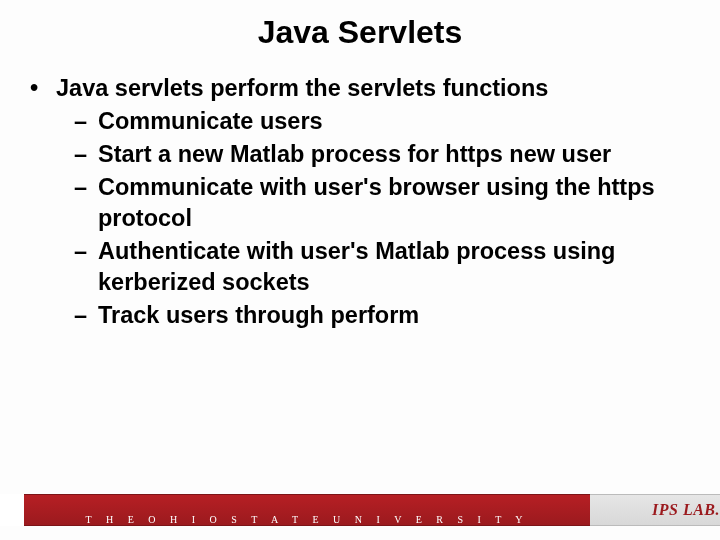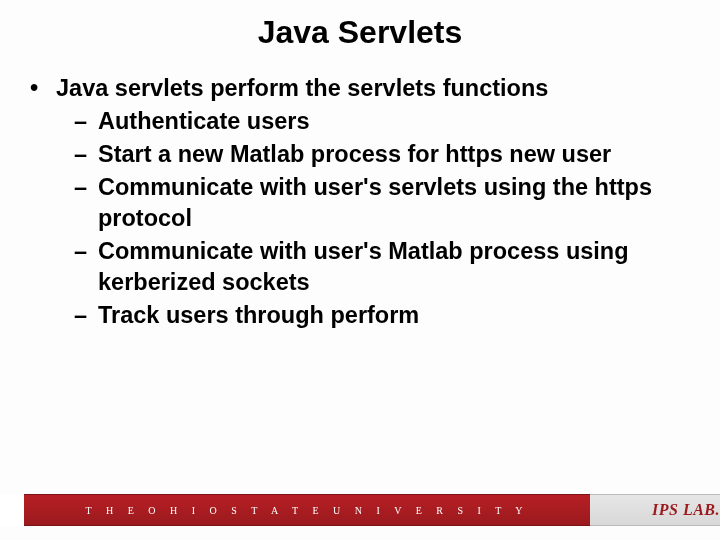--- a/index.html
+++ b/index.html
@@ -9,51 +9,51 @@
   .title { text-align: center; font-size: 32px; font-weight: bold; color: #000; margin-top: 4px; margin-bottom: 22px; }
   .content { font-size: 23.5px; font-weight: bold; color: #000; line-height: 1.32; }
   .l1 { display: flex; margin-bottom: 2px; }
   .l1 .bullet { width: 26px; flex: 0 0 26px; }
   .l1 .text { flex: 1; }
   .l2 { display: flex; margin-left: 44px; margin-bottom: 2px; }
   .l2 .dash { width: 24px; flex: 0 0 24px; }
   .l2 .text { flex: 1; }
   .footer { position: absolute; left: 0; bottom: 14px; width: 720px; height: 32px; display: flex; }
   .footer-left { flex: 0 0 24px; background: #fff; }
-  .footer-red { flex: 1; background: linear-gradient(#b61f24, #9b1a1e); display: flex; align-items: center; justify-content: center; position: relative; border-top: 1px solid #7c1417; border-bottom: 1px solid #7c1417; }
+  .footer-red { flex: 1; background: linear-gradient(#b61f24, #9b1a1e); display: flex; align-items: flex-end; justify-content: center; position: relative; border-top: 1px solid #7c1417; border-bottom: 1px solid #7c1417; }
   .footer-red-text { font-family: "Times New Roman", serif; font-size: 10px; letter-spacing: 6px; color: #fff; font-weight: 500; white-space: nowrap; }
   .footer-ips { flex: 0 0 130px; background: linear-gradient(#e6e6e6, #d8d8d8); display: flex; align-items: center; justify-content: flex-end; border-top: 1px solid #bbb; border-bottom: 1px solid #bbb; }
   .footer-ips-text { font-family: "Times New Roman", serif; font-style: italic; font-weight: bold; font-size: 16px; color: #9b1a1e; letter-spacing: 0.5px; }
 </style>
 </head>
 <body>
 
 <div class="slide">
   <div class="title">Java Servlets</div>
 
   <div class="content">
     <div class="l1">
       <div class="bullet">•</div>
       <div class="text">Java servlets perform the servlets functions</div>
     </div>
     <div class="l2">
       <div class="dash">–</div>
-      <div class="text">Authenticate users</div>
+      <div class="text">Communicate users</div>
     </div>
     <div class="l2">
       <div class="dash">–</div>
       <div class="text">Start a new Matlab process for https new user</div>
     </div>
     <div class="l2">
       <div class="dash">–</div>
-      <div class="text">Communicate with user's servlets using the https protocol</div>
+      <div class="text">Communicate with user's browser using the https protocol</div>
     </div>
     <div class="l2">
       <div class="dash">–</div>
-      <div class="text">Communicate with user's Matlab process using kerberized sockets</div>
+      <div class="text">Authenticate with user's Matlab process using kerberized sockets</div>
     </div>
     <div class="l2">
       <div class="dash">–</div>
       <div class="text">Track users through perform</div>
     </div>
   </div>
 
   <div class="footer">
     <div class="footer-left"></div>
     <div class="footer-red">

